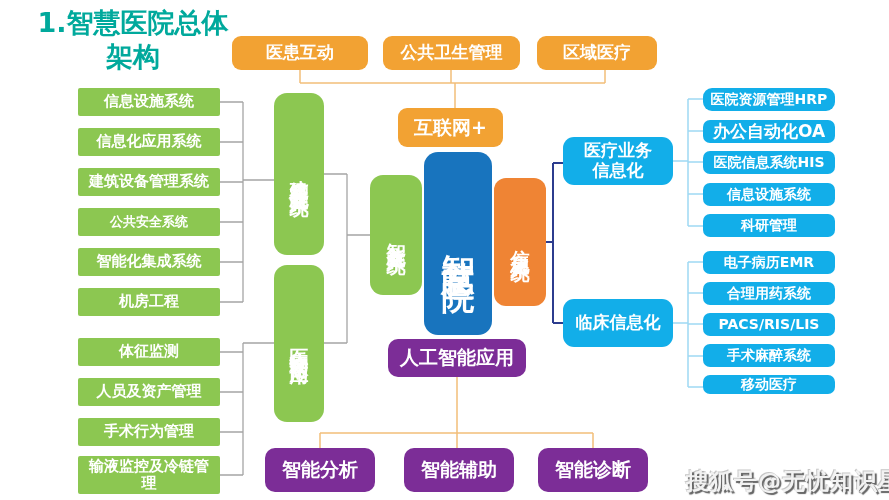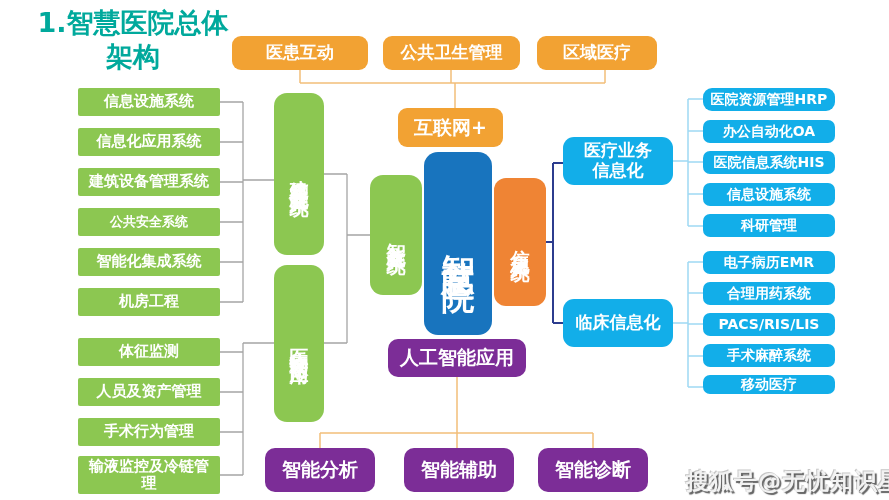--- a/index.html
+++ b/index.html
@@ -87,21 +87,21 @@
 
   <div class="box cyan-h hline" style="left:563px;top:137px;width:110px;height:48px;font-size:17px;">
     <div>
       <span>医疗业务</span>
       <span>信息化</span>
     </div>
   </div>
   <div class="box cyan-h" style="left:563px;top:299px;width:110px;height:48px;font-size:17px;">临床信息化</div>
 
   <div class="box cyan" style="left:703px;top:88px;width:132px;height:23px;font-size:14px;border-radius:9px;">医院资源管理HRP</div>
-  <div class="box cyan" style="left:703px;top:120px;width:132px;height:23px;font-size:14px;">办公自动化OA</div>
+  <div class="box cyan" style="left:703px;top:120px;width:132px;height:23px;font-size:17px;">办公自动化OA</div>
   <div class="box cyan" style="left:703px;top:151px;width:132px;height:23px;font-size:14px;">医院信息系统HIS</div>
   <div class="box cyan" style="left:703px;top:183px;width:132px;height:23px;font-size:14px;">信息设施系统</div>
   <div class="box cyan" style="left:703px;top:214px;width:132px;height:23px;font-size:14px;">科研管理</div>
 
   <div class="box cyan" style="left:703px;top:251px;width:132px;height:23px;font-size:14px;">电子病历EMR</div>
   <div class="box cyan" style="left:703px;top:282px;width:132px;height:23px;font-size:14px;">合理用药系统</div>
   <div class="box cyan" style="left:703px;top:313px;width:132px;height:23px;font-size:14px;">PACS/RIS/LIS</div>
   <div class="box cyan" style="left:703px;top:344px;width:132px;height:23px;font-size:14px;">手术麻醉系统</div>
   <div class="box cyan" style="left:703px;top:375px;width:132px;height:19px;font-size:14px;">移动医疗</div>
 

